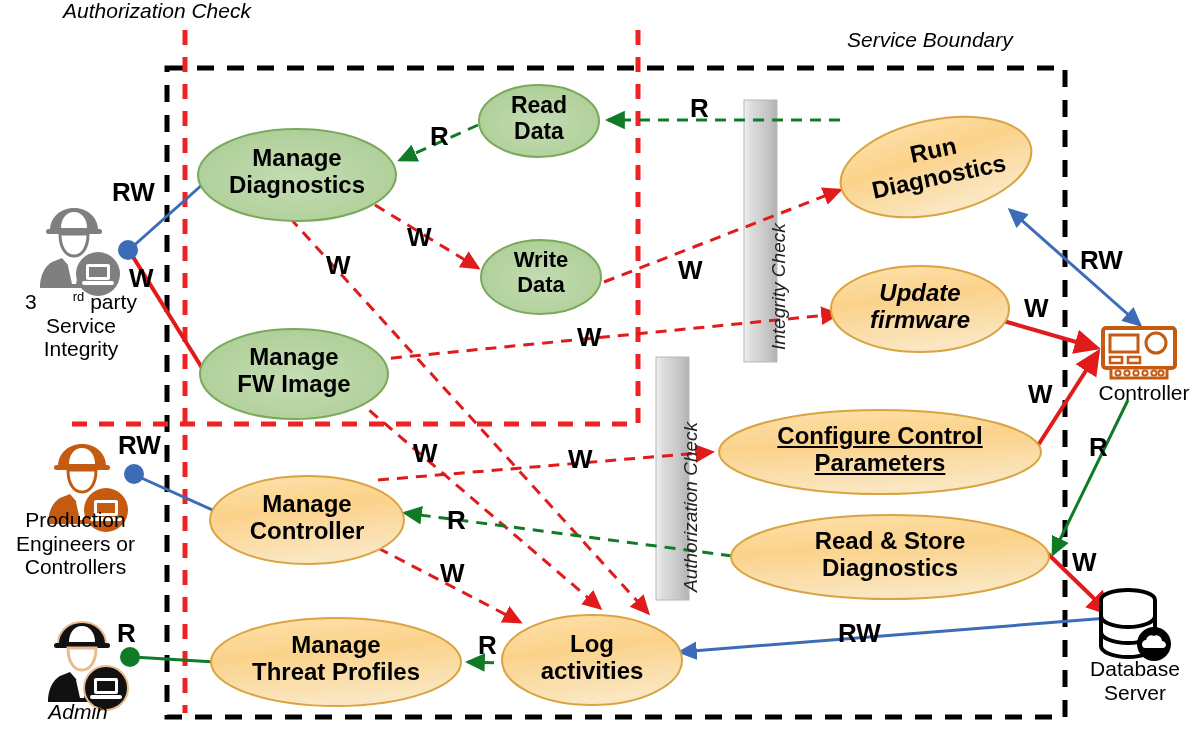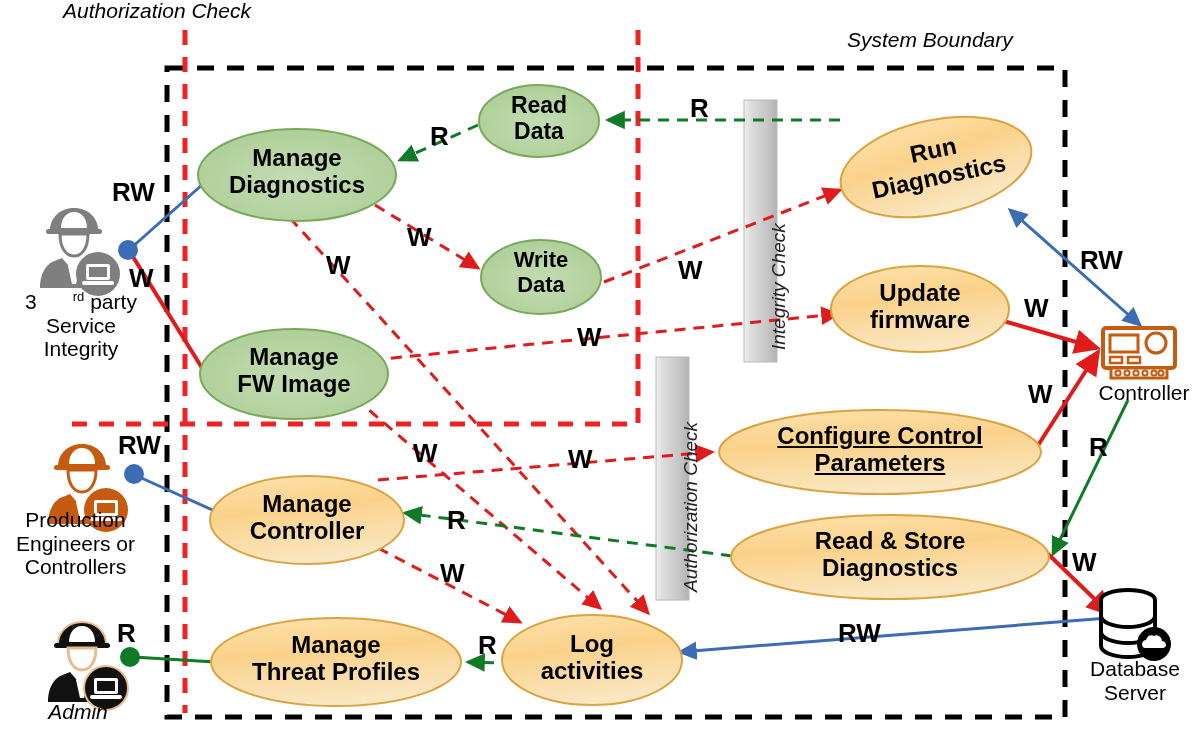--- a/index.html
+++ b/index.html
@@ -266,21 +266,21 @@
       <ellipse cx="30" cy="12" rx="27" ry="10" fill="#ffffff" stroke="#000" stroke-width="4"></ellipse>
       <path d="M3,12 L3,58 C3,64 15,69 30,69 C45,69 57,64 57,58 L57,12" fill="#ffffff" stroke="#000" stroke-width="4"></path>
       <path d="M3,28 C3,34 15,39 30,39 C45,39 57,34 57,28" fill="none" stroke="#000" stroke-width="4"></path>
       <path d="M3,44 C3,50 15,55 30,55 C45,55 57,50 57,44" fill="none" stroke="#000" stroke-width="4"></path>
       <circle cx="56" cy="56" r="17" fill="#000000"></circle>
       <path d="M47,60 C45,60 44,58 44,56 C44,54 46,52 48,52 C49,48 53,46 56,48 C59,46 64,49 64,53 C66,53 68,55 68,57 C68,59 66,60 65,60 Z" fill="#ffffff"></path>
     </g>
   </svg>
 
   <div class="zone-label" style="left:63px; top:-1px;">Authorization Check</div>
-  <div class="zone-label" style="left:847px; top:28px;">System Boundary</div>
+  <div class="zone-label" style="left:847px; top:28px;">Service Boundary</div>
 
   <div class="gate-text" style="left:768px; top:350px; transform: rotate(-90deg);">Integrity Check</div>
   <div class="gate-text" style="left:680px; top:592px; transform: rotate(-90deg);">Authorization Check</div>
 
   <div class="node-text" style="left:197px; top:144px; width:200px; font-size:24px;">
     <div>Manage</div>
     <div>Diagnostics</div>
   </div>
 
   <div class="node-text" style="left:194px; top:343px; width:200px; font-size:24px;">
@@ -296,21 +296,21 @@
   <div class="node-text" style="left:481px; top:248px; width:120px; font-size:22px;">
     <div>Write</div>
     <div>Data</div>
   </div>
 
   <div class="node-text" style="left:836px; top:136px; width:200px; font-size:24px; transform: rotate(-12deg);">
     <div>Run</div>
     <div>Diagnostics</div>
   </div>
 
-  <div class="node-text" style="left:820px; top:279px; width:200px; font-size:24px;">
+  <div class="node-text" style="left:820px; top:279px; width:200px; font-size:24px;font-style:italic;">
     <div>Update</div>
     <div>firmware</div>
   </div>
 
   <div class="node-text" style="left:730px; top:422px; width:300px; font-size:24px;text-decoration:underline;">
     <div>Configure Control</div>
     <div>Parameters</div>
   </div>
 
   <div class="node-text" style="left:740px; top:527px; width:300px; font-size:24px;text-align:center;">

